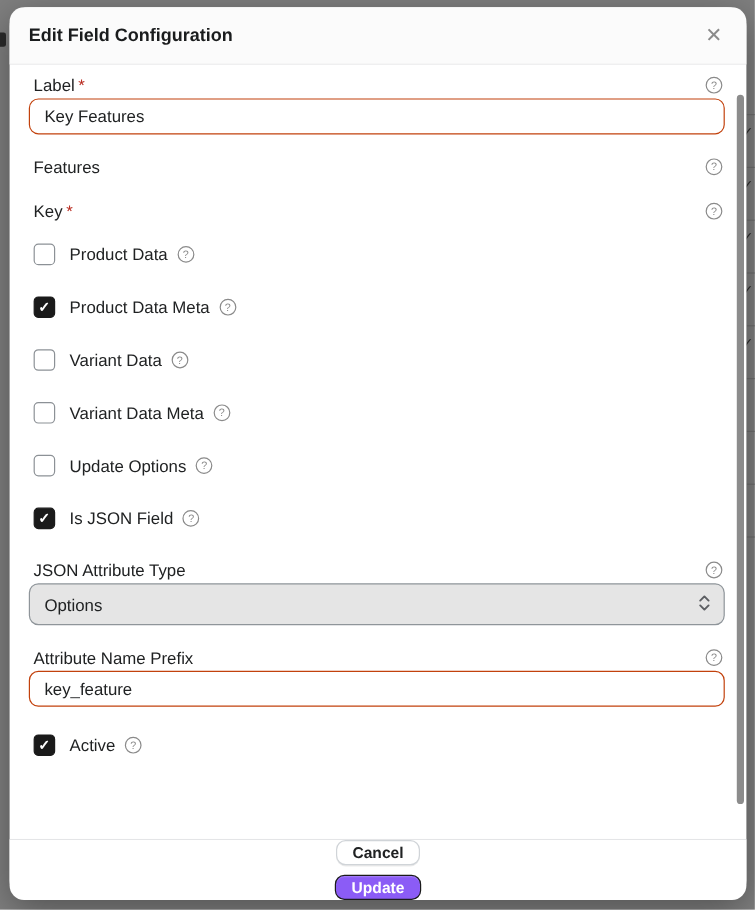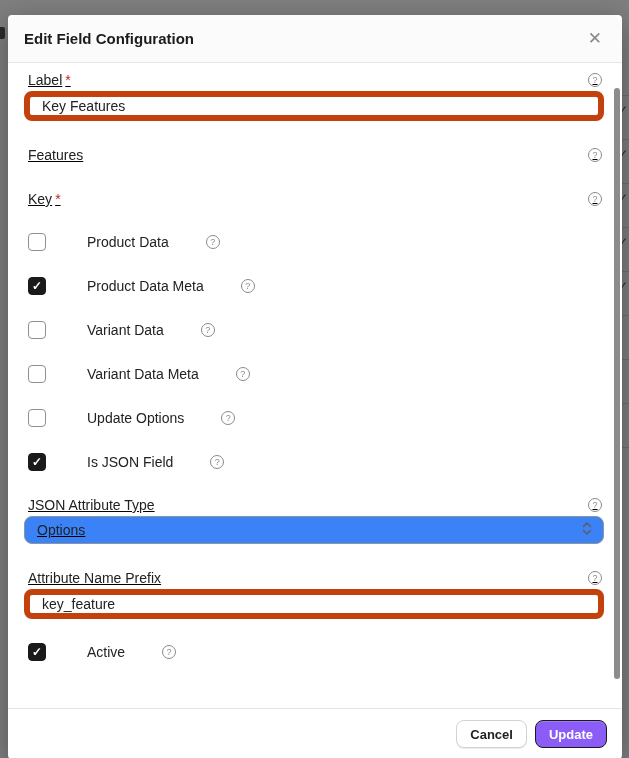--- a/index.html
+++ b/index.html
@@ -6,66 +6,66 @@
   html,body { width:629px; height:758px; overflow:hidden;
     font-family:"Liberation Sans", sans-serif; }
   .overlay { position:absolute; inset:0; background:#7f7f7f; }
 
   
   .bg-strip-right { position:absolute; top:0; right:0; bottom:0; width:7px; overflow:hidden; }
   .bg-rowline { position:absolute; left:0; right:0; height:1px; background:#6e6e6e; }
   .bg-check { position:absolute; left:-4px; color:#2e2e2e; font-size:12px; line-height:12px; }
   .bg-frag-topleft { position:absolute; left:0; top:27px; width:5px; height:12px; background:#2b2b2b; border-radius:0 2px 2px 0; }
 
-  .modal { position:absolute; left:8px; top:15px; width:614px; height:744px;
-    background:#ffffff; border-radius:4px; box-shadow:0 8px 30px rgba(0,0,0,.35); }
+  .modal { position:absolute; left:8px; top:6px; width:614px; height:744px;
+    background:#ffffff; border-radius:16px; box-shadow:0 8px 30px rgba(0,0,0,.35); }
 
   .modal-header { position:absolute; top:0; left:0; right:0; height:48px;
     background:#fbfbfb; border-bottom:1px solid #e4e5e7; border-radius:12px 12px 0 0;
     display:flex; align-items:center; justify-content:space-between; padding:0 16px 0 16px; }
   .modal-title { font-size:15px; font-weight:bold; color:#1a1c1d; }
   .close-btn { color:#8a8a8a; font-size:17px; line-height:17px; cursor:pointer; padding:2px 4px; }
 
   .scroll-area { position:absolute; top:49px; left:0; right:0; bottom:51px;
     overflow:hidden; padding:6px 18px 0 16px; }
 
   .label-row { display:flex; align-items:center; justify-content:space-between;
     height:20px; margin:0 2px 1px 4px; }
   .field-label { font-size:14px; color:#202223; }
   .req { color:#b8271c; margin-left:3px; font-size:14px; }
   .help-icon { width:14px; height:14px; border:1px solid #8a8a8a; border-radius:50%;
     color:#8a8a8a; font-size:9px; line-height:12px; text-align:center; flex:0 0 auto; }
 
-  .text-input { width:100%; height:30px; border:6px solid #c2410c; border-radius:8px;
+  .text-input { width:100%; height:30px; border:1px solid #c2410c; border-radius:8px;
     padding:0 12px; font-size:14px; color:#202223; background:#fff;
     font-family:"Liberation Sans", sans-serif; outline:none; }
-  .field-block { margin-bottom:24px;text-decoration:underline; }
-
-  .cb-row { display:flex; align-items:center; height:18px; margin:2px 0 26px 4px;gap:29px; }
+  .field-block { margin-bottom:17px; }
+
+  .cb-row { display:flex; align-items:center; height:18px; margin:2px 0 26px 4px; }
   .checkbox { width:18px; height:18px; border:1.5px solid #8c9196; border-radius:4px;
     background:#fff; flex:0 0 auto; display:flex; align-items:center; justify-content:center; }
   .checkbox.checked { background:#1a1a1a; border-color:#1a1a1a; }
   .checkbox .tick { display:none; color:#fff; font-size:12px; font-weight:bold; line-height:12px; }
   .checkbox.checked .tick { display:block; }
   .cb-label { font-size:14px; color:#202223; margin:0 8px 0 12px; }
   .cb-last { margin-bottom:24px; }
 
-  .select-box { position:relative; width:100%; height:28px; border:1px solid #8f959a;
-    border-radius:8px; background:#3b82f6; display:flex; align-items:center; padding:11px 12px;
+  .select-box { position:relative; width:100%; height:35px; border:1px solid #8f959a;
+    border-radius:8px; background:#e5e5e5; display:flex; align-items:center; padding:11px 12px;
     font-size:14px; color:#202223; cursor:pointer; }
   .select-caret { position:absolute; right:11px; top:50%; transform:translateY(-50%); }
 
   .active-row { margin-top:23px; }
 
   .scroll-thumb { position:absolute; left:606px; top:73px; width:6px; height:591px;
     background:#8c8c8c; border-radius:3px; }
 
   .modal-footer { position:absolute; bottom:0; left:0; right:0; height:51px;
     background:#ffffff; border-top:1px solid #e4e5e7; border-radius:0 0 12px 12px;
-    display:flex; align-items:center; justify-content:flex-end; gap:8px; padding:0 15px; }
+    display:flex; align-items:center; justify-content:flex-end; gap:8px; padding:0 15px;flex-direction:column; }
   .btn { height:28px; padding:0 13px; border-radius:8px; font-size:13px; font-weight:bold;
     display:flex; align-items:center; cursor:pointer;
     font-family:"Liberation Sans", sans-serif; }
   .btn-cancel { background:#fff; border:1px solid #d0d4d8; color:#202223;
     box-shadow:0 1px 0 rgba(0,0,0,.08); }
   .btn-update { background:#8b5cf6; border:1px solid #1a1a1a; color:#fff;
     box-shadow:inset 0 1px 0 rgba(255,255,255,.18); }
 </style>
 </head>
 <body>

